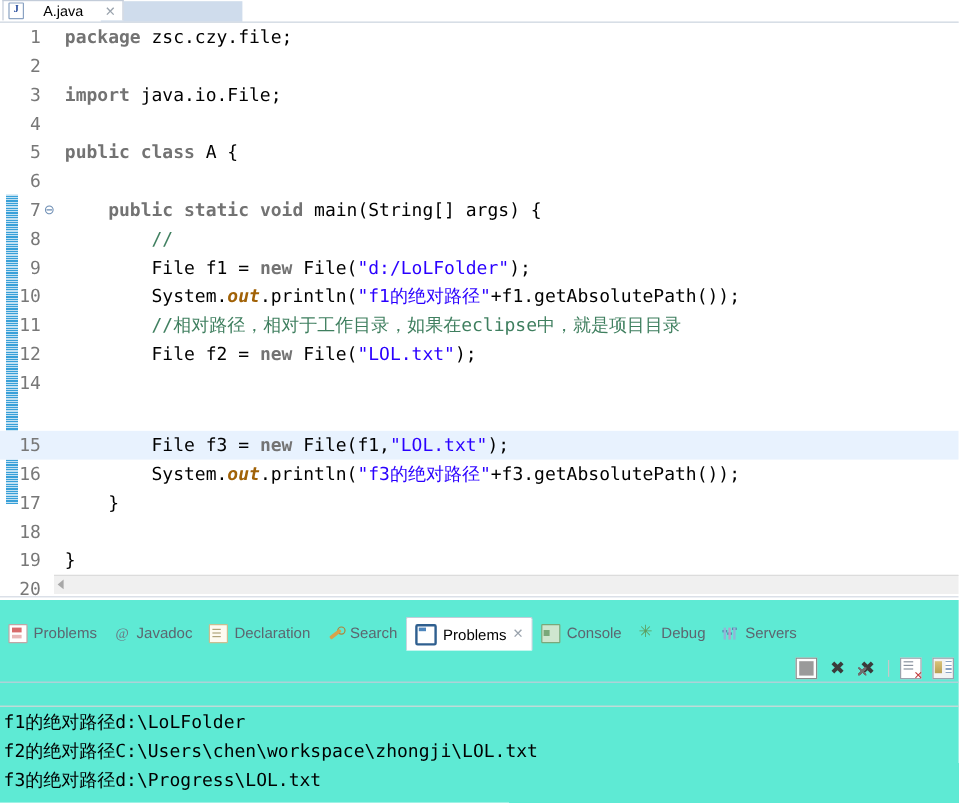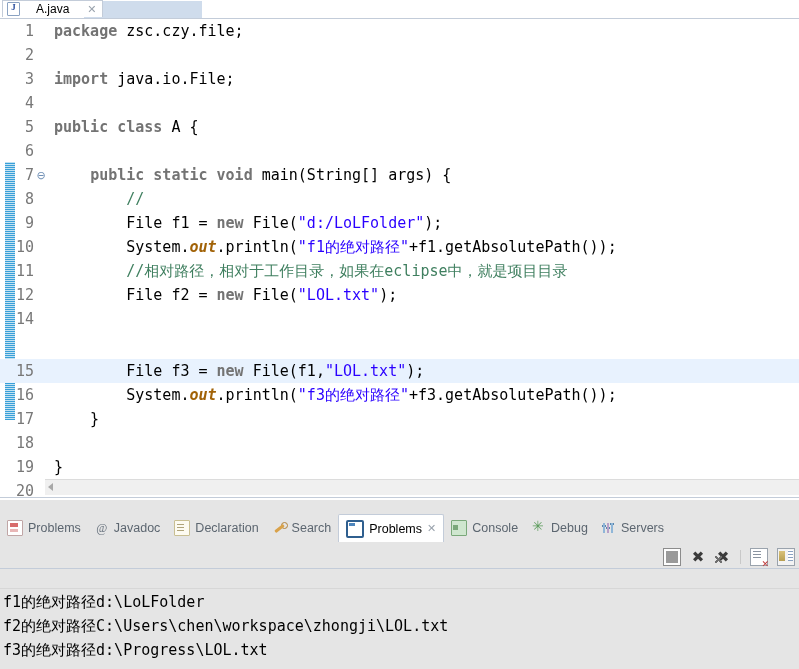--- a/index.html
+++ b/index.html
@@ -96,21 +96,21 @@
     border-top:4px solid transparent;border-bottom:4px solid transparent;
     border-right:5px solid #a8a8a8;
   }
   .editor-bottom-line{
     position:absolute;left:0;top:478px;width:799px;height:1px;background:#c3ccd9;
   }
 
   
   .panel{
     position:absolute;left:0;top:500px;width:799px;height:169px;
-    background:#e5e5e5;
+    background:#5eead4;
   }
   .panel-tabbar{
     position:absolute;left:0;top:14px;width:799px;height:28px;
     display:flex;align-items:center;
   }
   .ptab{
     display:flex;align-items:center;gap:5px;height:28px;
     padding:0 7px;white-space:nowrap;box-sizing:border-box;
     color:#5c6670;font-size:12.5px;
   }

